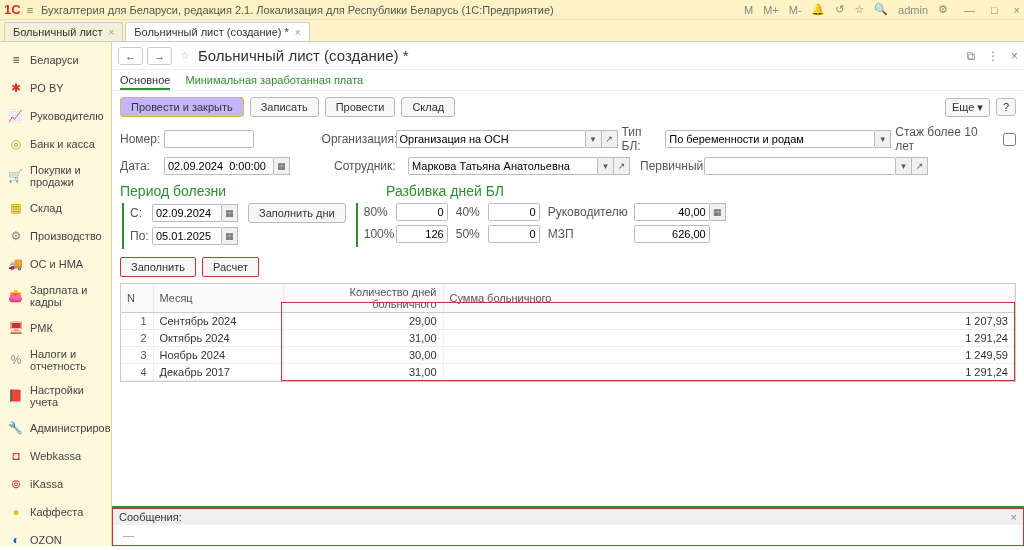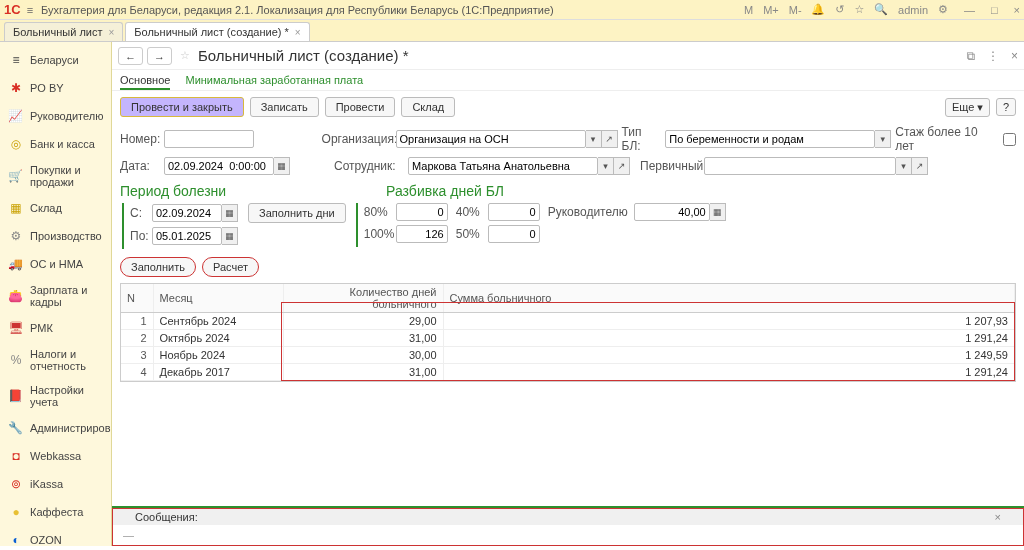--- a/index.html
+++ b/index.html
@@ -60,38 +60,38 @@
 
 .section-titles { display: flex; gap: 160px; padding: 2px 8px; }
 .section-title { color: #2d8f2d; font-size: 14px; }
 
 .period-block { display: flex; gap: 8px; padding: 2px 8px; align-items: flex-start; }
 .period-col { border-left: 2px solid #2d8f2d; padding-left: 6px; margin-left: 2px; }
 .period-col.noborder { border-left: none; padding-left: 0; margin-left: 0; }
 .num-input { text-align: right; }
 
 .calc-btns { padding: 6px 8px; display: flex; gap: 6px; }
-.btn.outlined { border: 1.5px solid #c33; border-radius: 10px; }
+.btn.outlined { border: 1.5px solid #c33; border-radius: 2px; }
 
 
 .table-wrap { margin: 0 8px; border: 1px solid #ccc; }
 .table-wrap.highlight { position: relative; }
 .table-wrap.highlight::after { content:''; position:absolute; left:160px; right:0; top:18px; bottom:0; border:1.5px solid #c33; pointer-events:none; }
 table { width: 100%; border-collapse: collapse; font-size: 10.5px; }
 th { text-align: left; padding: 2px 6px; color: #555; border-bottom: 1px solid #ccc; border-right: 1px solid #eee; font-weight: normal; background: #fafafa; }
 td { padding: 2px 6px; border-bottom: 1px solid #eee; border-right: 1px solid #eee; color: #333; }
 td.num { text-align: right; }
 th.num { text-align: right; }
 td.rn { text-align: right; width: 30px; color: #555; }
 
 .filler { flex: 1; }
 
 
 .messages { border-top: 2px solid #2d8f2d; }
-.msg-header { background: #f0f0f0; border: 1.5px solid #c33; border-bottom: none; padding: 2px 22px; display: flex; align-items: center; font-size: 11px; color: #333; justify-content: center; }
+.msg-header { background: #f0f0f0; border: 1.5px solid #c33; border-bottom: none; padding: 2px 6px; display: flex; align-items: center; font-size: 11px; color: #333; justify-content: center; }
 .msg-header .spacer { flex: 1; }
 .msg-body { border: 1.5px solid #c33; border-top: none; padding: 4px 10px; font-size: 10.5px; color: #444; display: flex; align-items: center; gap: 6px; }
 .msg-body .dash { color: #999; }
 </style>
 </head>
 <body>
 
 <div class="titlebar">
   <span class="logo">1С</span>
   <span class="burger">≡</span>
@@ -306,20 +306,24 @@
       </div>
 
       <div class="period-col noborder">
         <div class="form-row">
           <span class="lbl" style="width:82px">Руководителю</span>
           <div class="group">
               <input class="input num-input" style="width: 76px;" value="40,00">
               <span class="picker">▦</span>
             </div>
         </div>
+        <div class="form-row">
+          <span class="lbl" style="width:82px">МЗП</span>
+          <input class="input num-input" style="width: 76px;" value="626,00">
+        </div>
       </div>
     </div>
 
     <div class="calc-btns">
       <button class="btn outlined">Заполнить</button>
       <button class="btn outlined">Расчет</button>
     </div>
 
     <div class="table-wrap highlight">
       <table>

